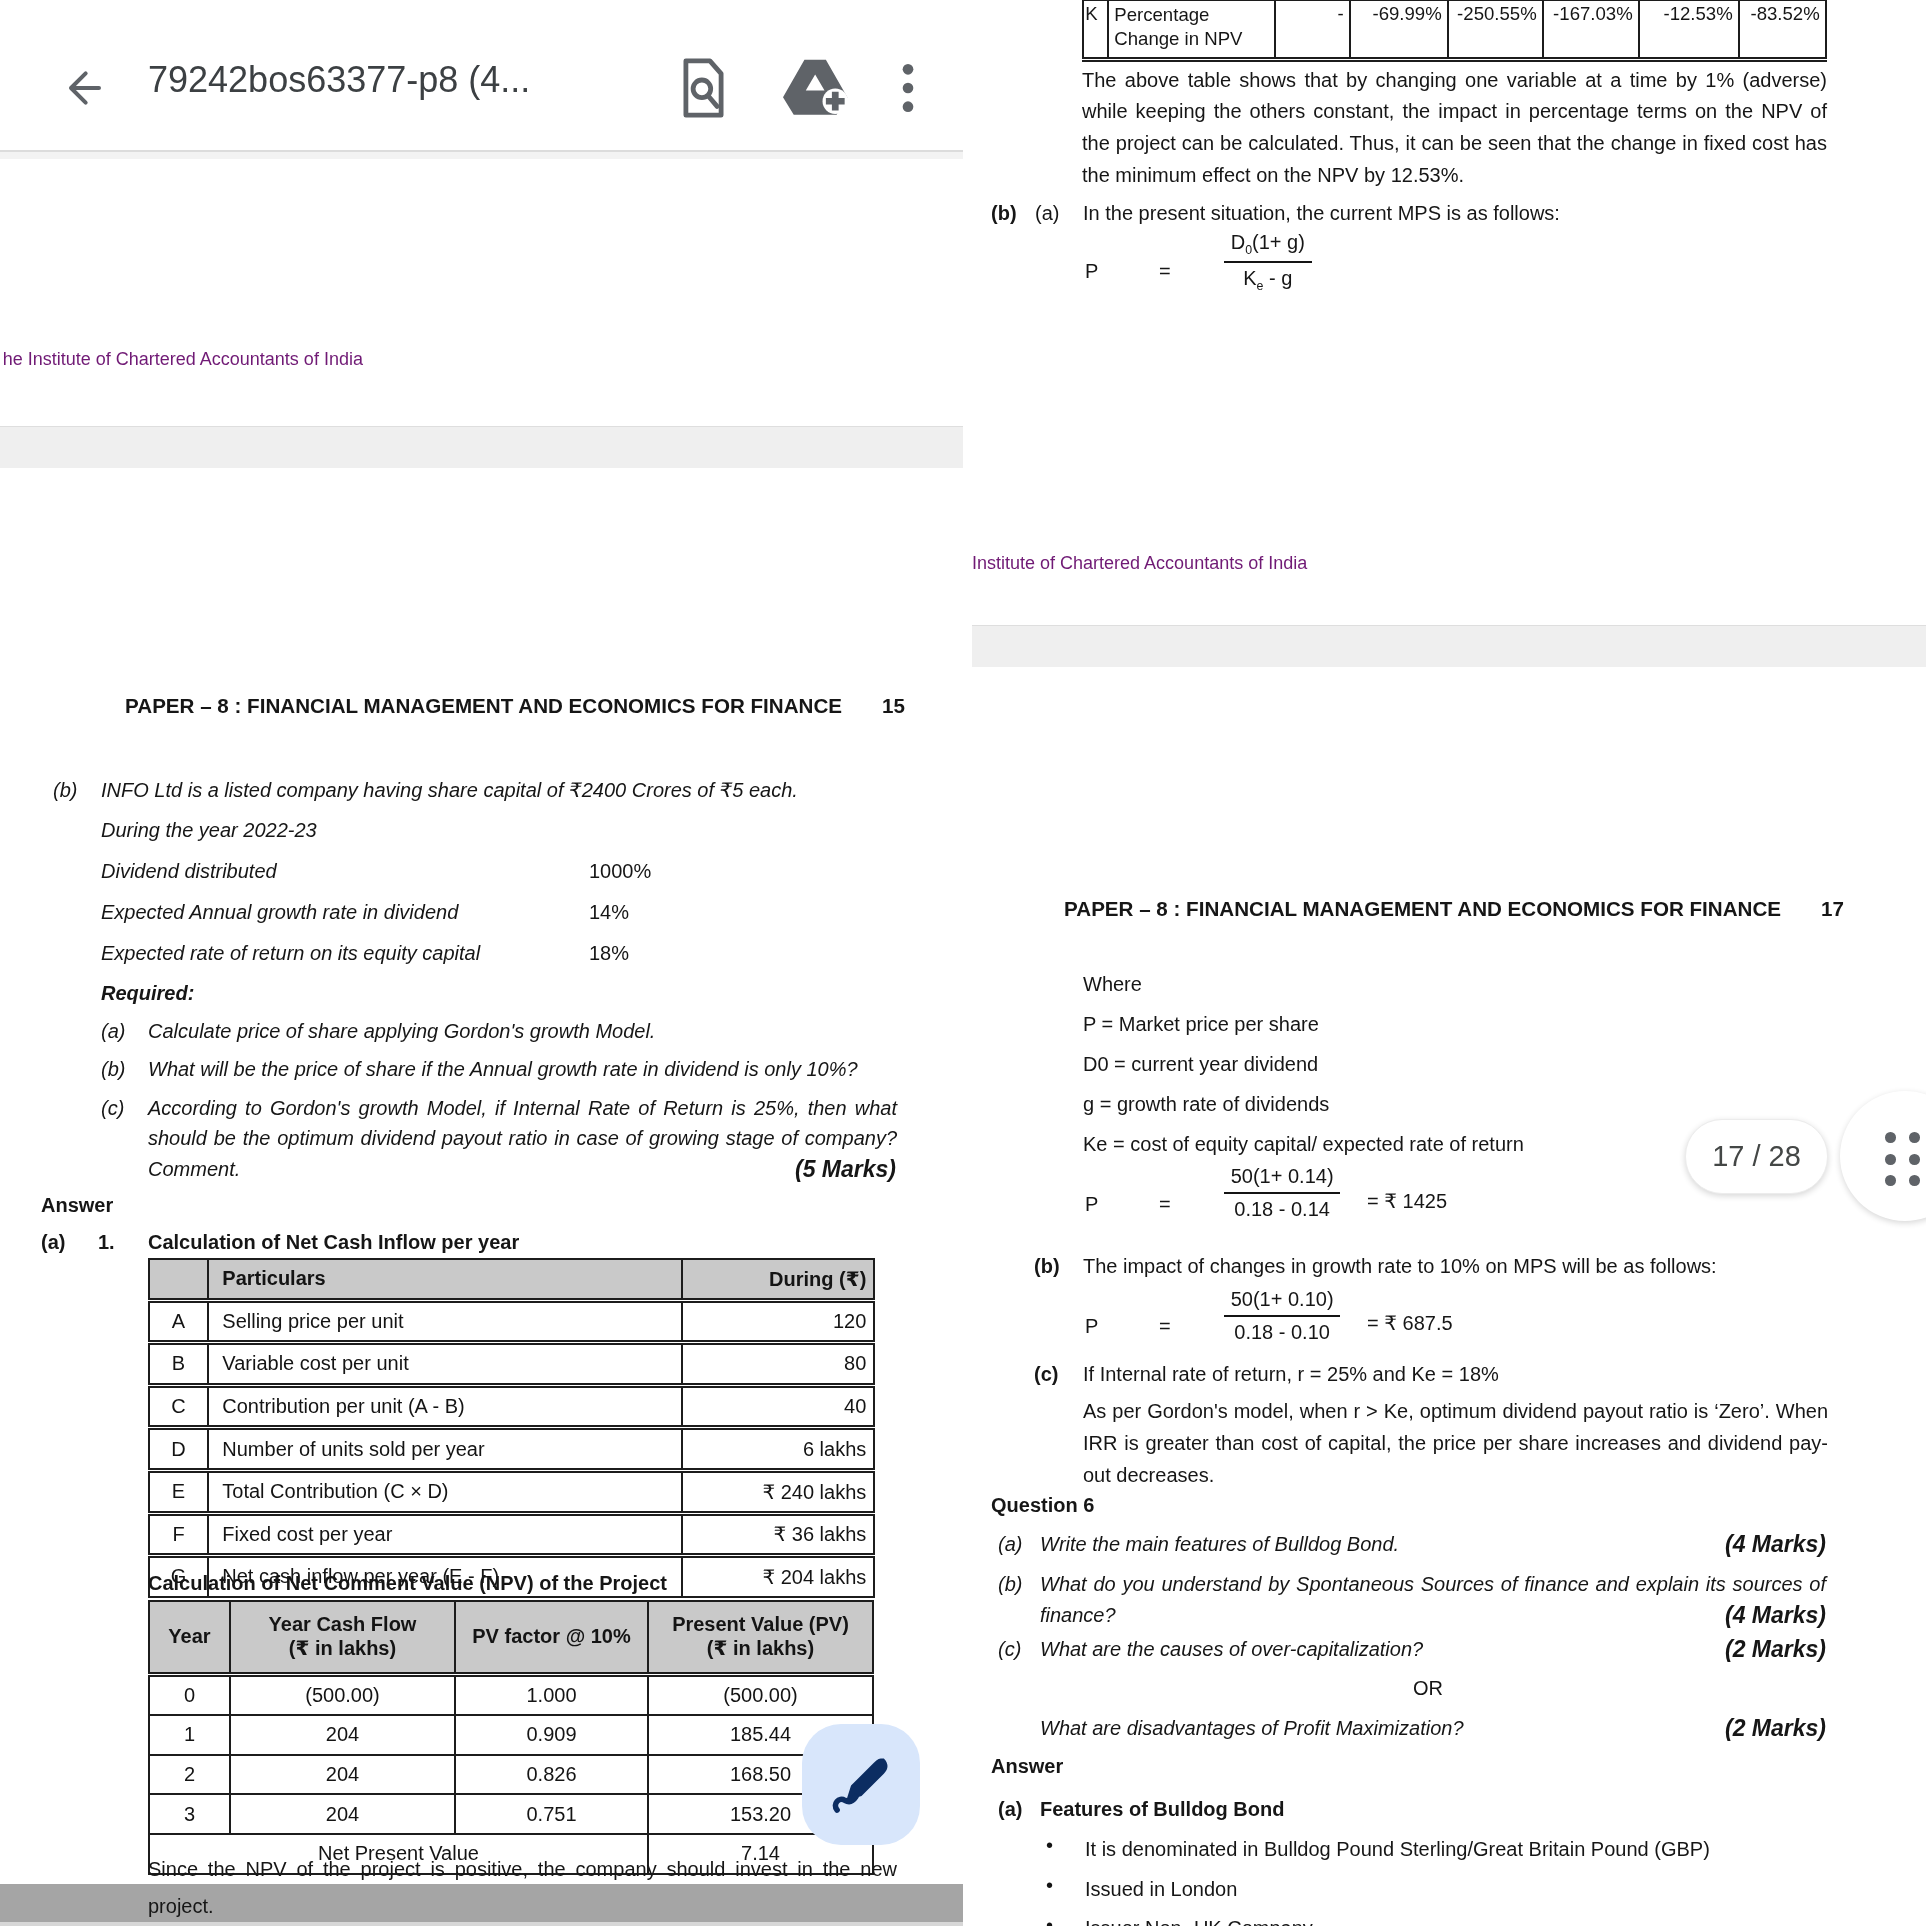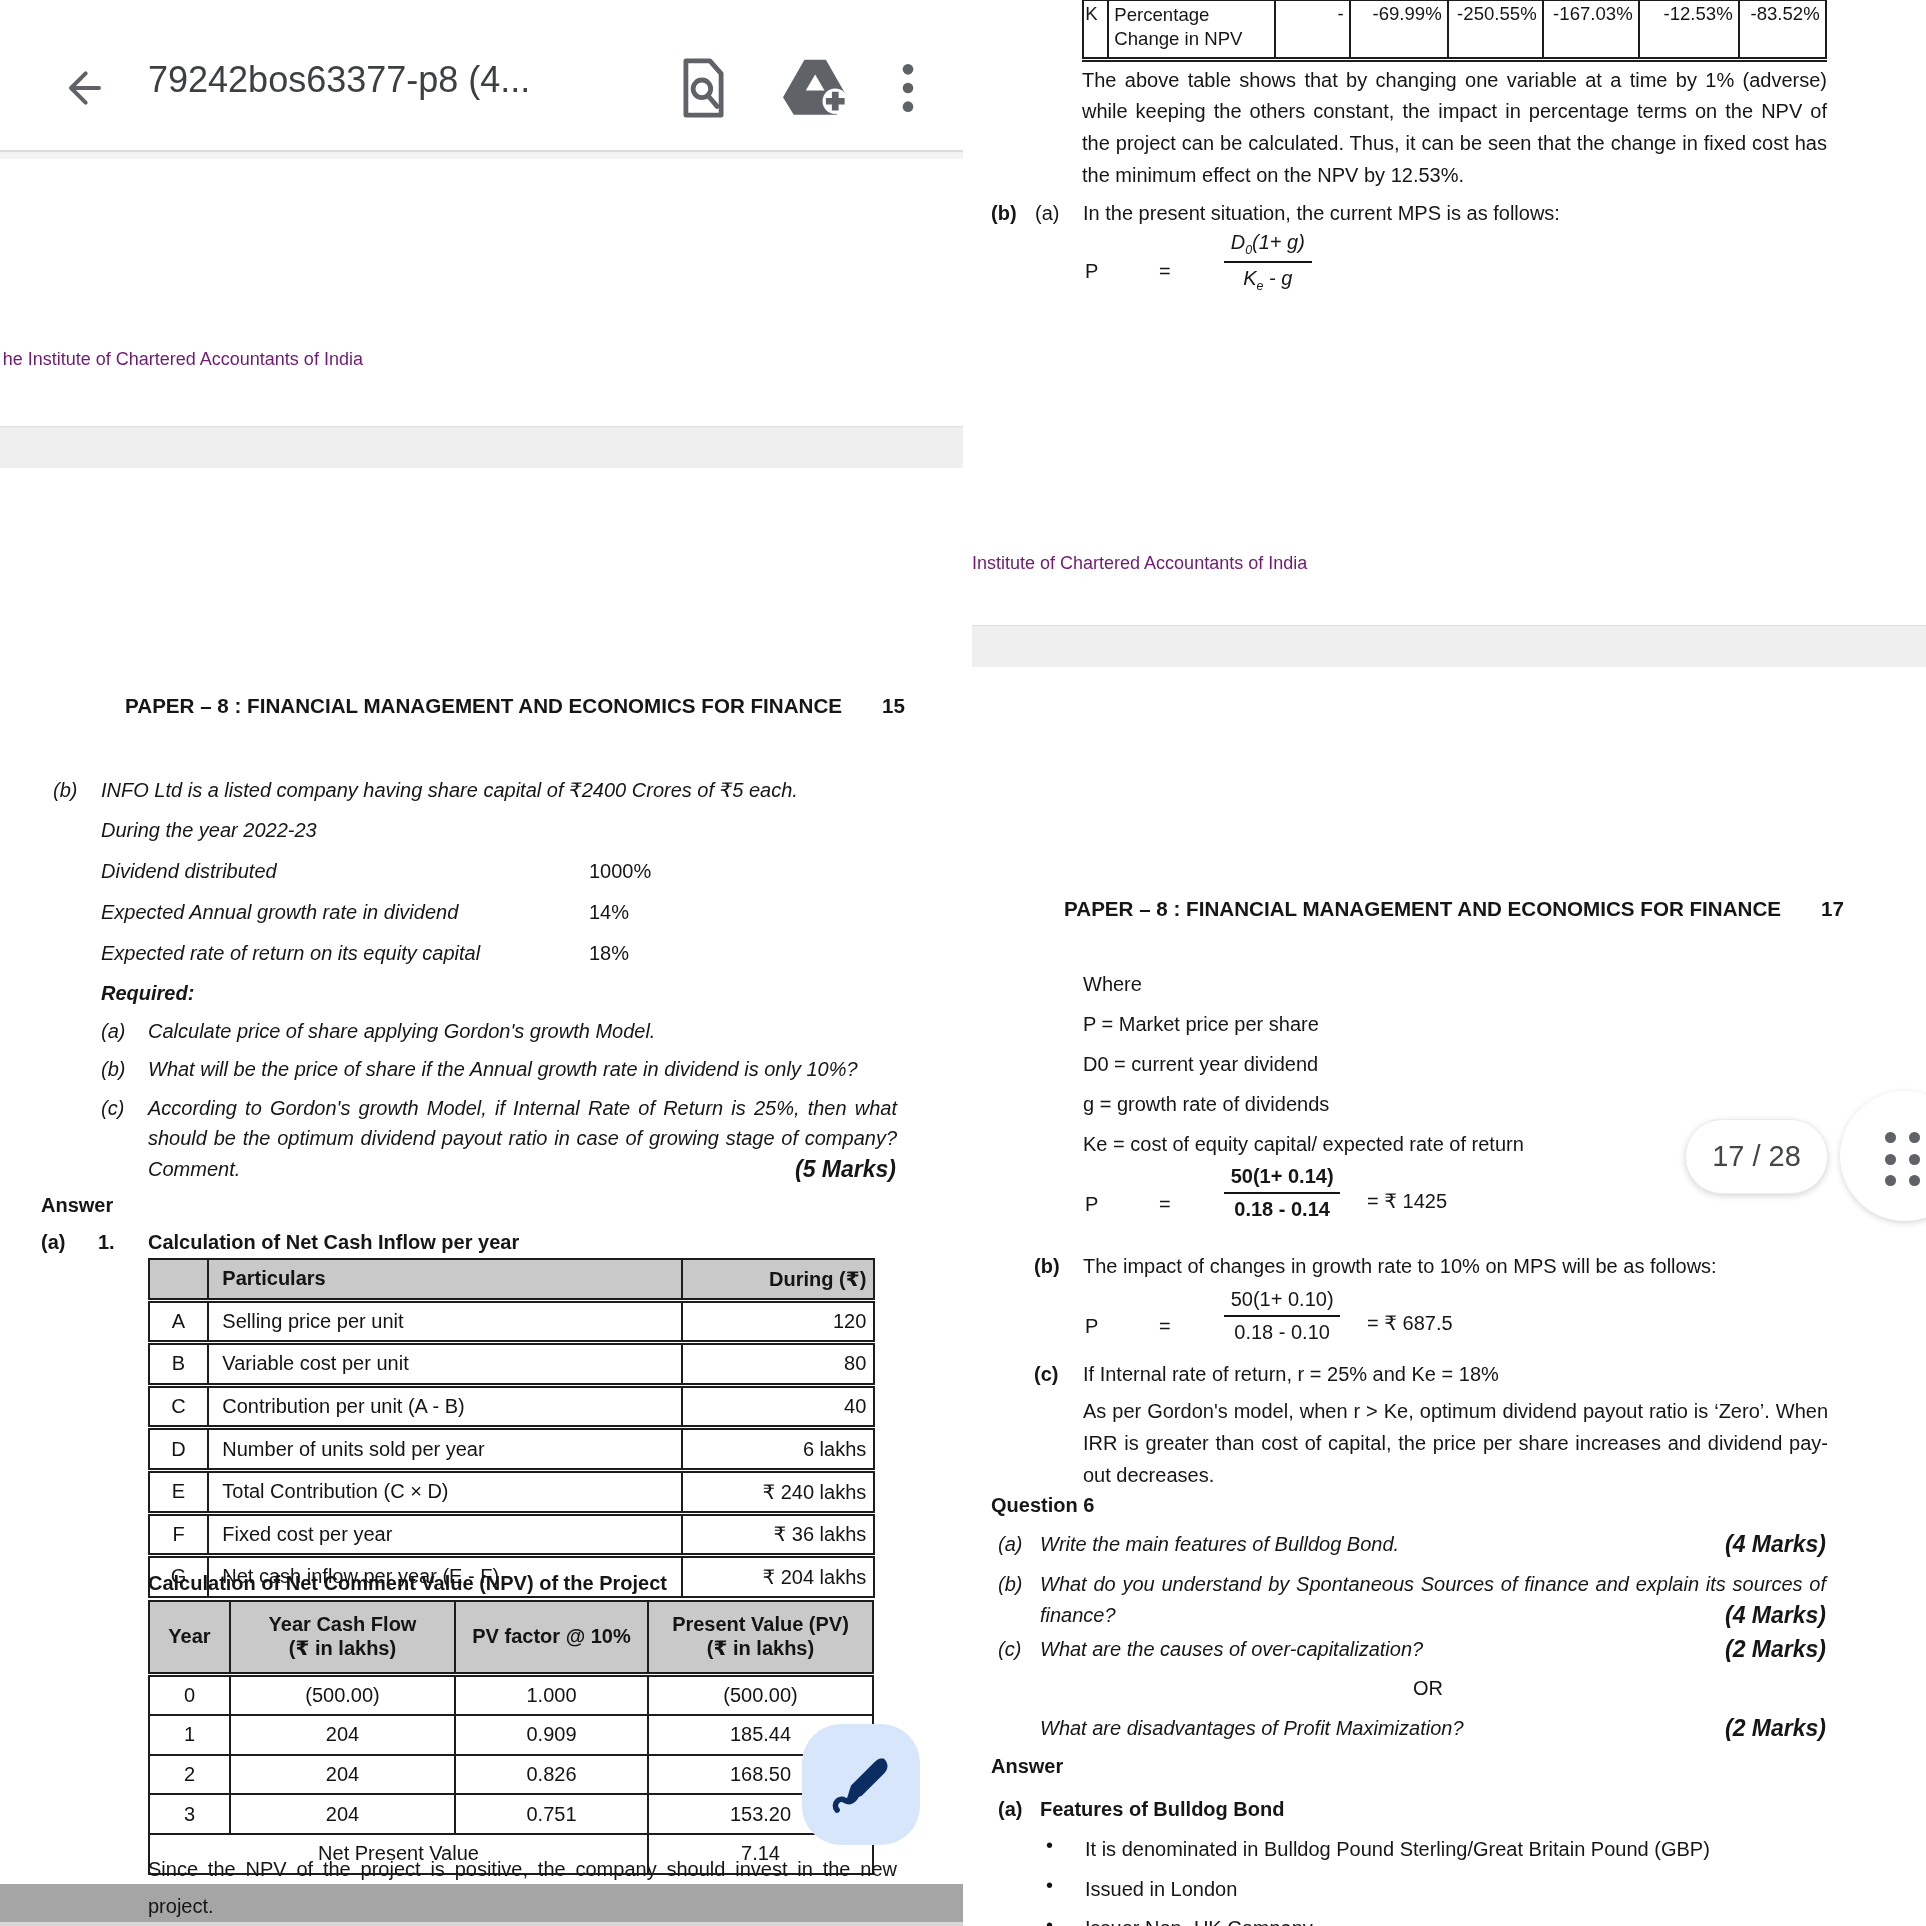--- a/index.html
+++ b/index.html
@@ -259,42 +259,42 @@
   <div class="ln jl" style="left:1082px;top:98px;width:745px;">while keeping the others constant, the impact in percentage terms on the NPV of</div>
   <div class="ln jl" style="left:1082px;top:130px;width:745px;">the project can be calculated. Thus, it can be seen that the change in fixed cost has</div>
   <div class="ln" style="left:1082px;top:162px;">the minimum effect on the NPV by 12.53%.</div>
 
   <div class="ln b" style="left:991px;top:200px;">(b)</div>
   <div class="ln" style="left:1035px;top:200px;">(a)</div>
   <div class="ln" style="left:1083px;top:200px;">In the present situation, the current MPS is as follows:</div>
 
   <div class="ln" style="left:1085px;top:258px;">P</div>
   <div class="ln" style="left:1159px;top:258px;">=</div>
-  <div class="frac" style="left:1224px;top:231px;font-style:italic;">
+  <div class="frac" style="left:1224px;top:231px;">
     <span class="num"><span>D</span><sub class="fs">0</sub><span>(1+ g)</span></span>
     <span class="den"><span>K</span><sub class="fs">e</sub><span> - g</span></span>
   </div>
 
   <div class="wm" style="left:972px;top:553px;">Institute of Chartered Accountants of India</div>
   <div class="band" style="left:972px;top:625px;width:954px;height:41px;"></div>
 
   <div class="hdrline" style="left:1082px;top:897px;width:744px;">
     <span>PAPER – 8 : FINANCIAL MANAGEMENT AND ECONOMICS FOR FINANCE</span>
     <span>17</span>
   </div>
 
   <div class="ln" style="left:1083px;top:971px;">Where</div>
   <div class="ln" style="left:1083px;top:1011px;">P = Market price per share</div>
   <div class="ln" style="left:1083px;top:1051px;">D0 = current year dividend</div>
   <div class="ln" style="left:1083px;top:1091px;">g = growth rate of dividends</div>
   <div class="ln" style="left:1083px;top:1131px;">Ke = cost of equity capital/ expected rate of return</div>
 
   <div class="ln" style="left:1085px;top:1191px;">P</div>
   <div class="ln" style="left:1159px;top:1191px;">=</div>
-  <div class="frac" style="left:1224px;top:1165px;font-weight:bold;">
+  <div class="frac" style="left:1224px;top:1165px;">
     <span class="num">50(1+ 0.14)</span>
     <span class="den">0.18 - 0.14</span>
   </div>
   <div class="ln" style="left:1367px;top:1188px;">= ₹ 1425</div>
 
   <div class="ln b" style="left:1034px;top:1253px;">(b)</div>
   <div class="ln" style="left:1083px;top:1253px;">The impact of changes in growth rate to 10% on MPS will be as follows:</div>
 
   <div class="ln" style="left:1085px;top:1313px;">P</div>
   <div class="ln" style="left:1159px;top:1313px;">=</div>

